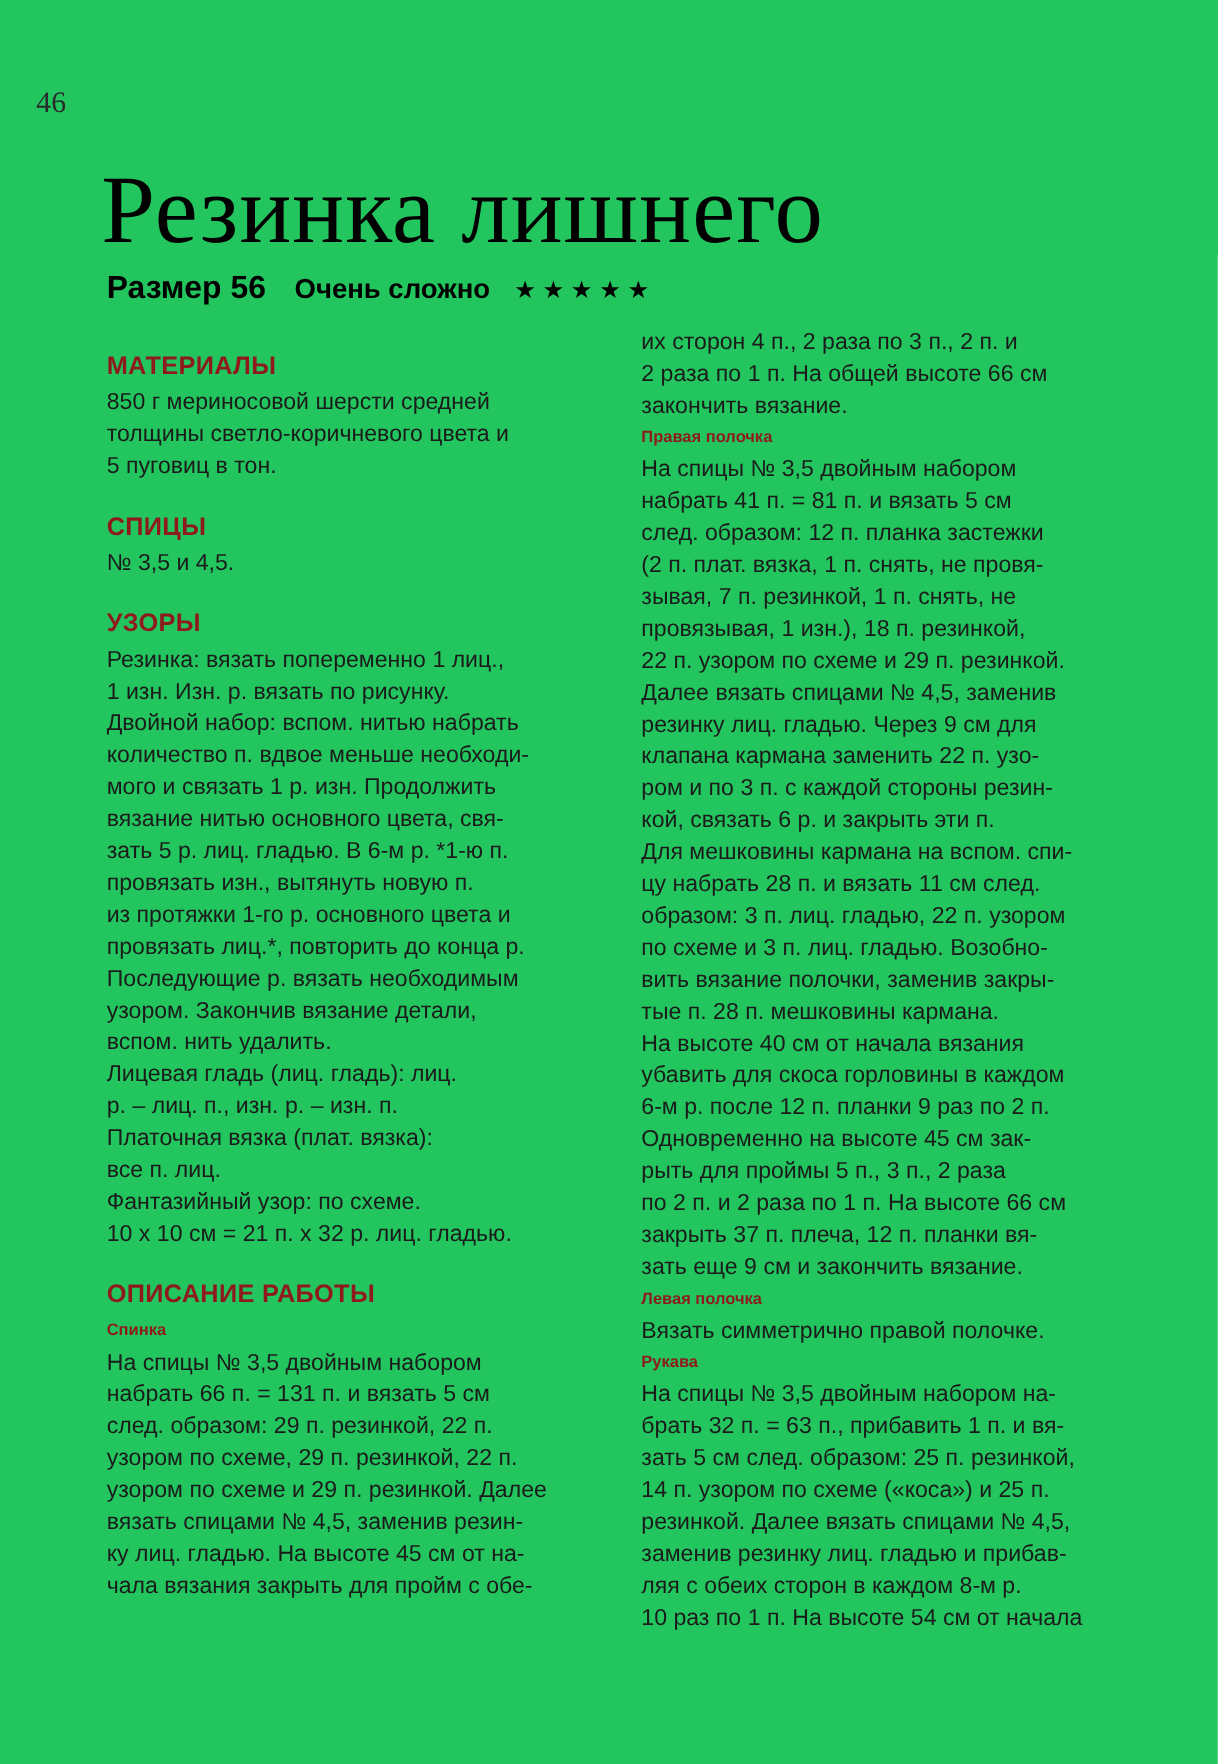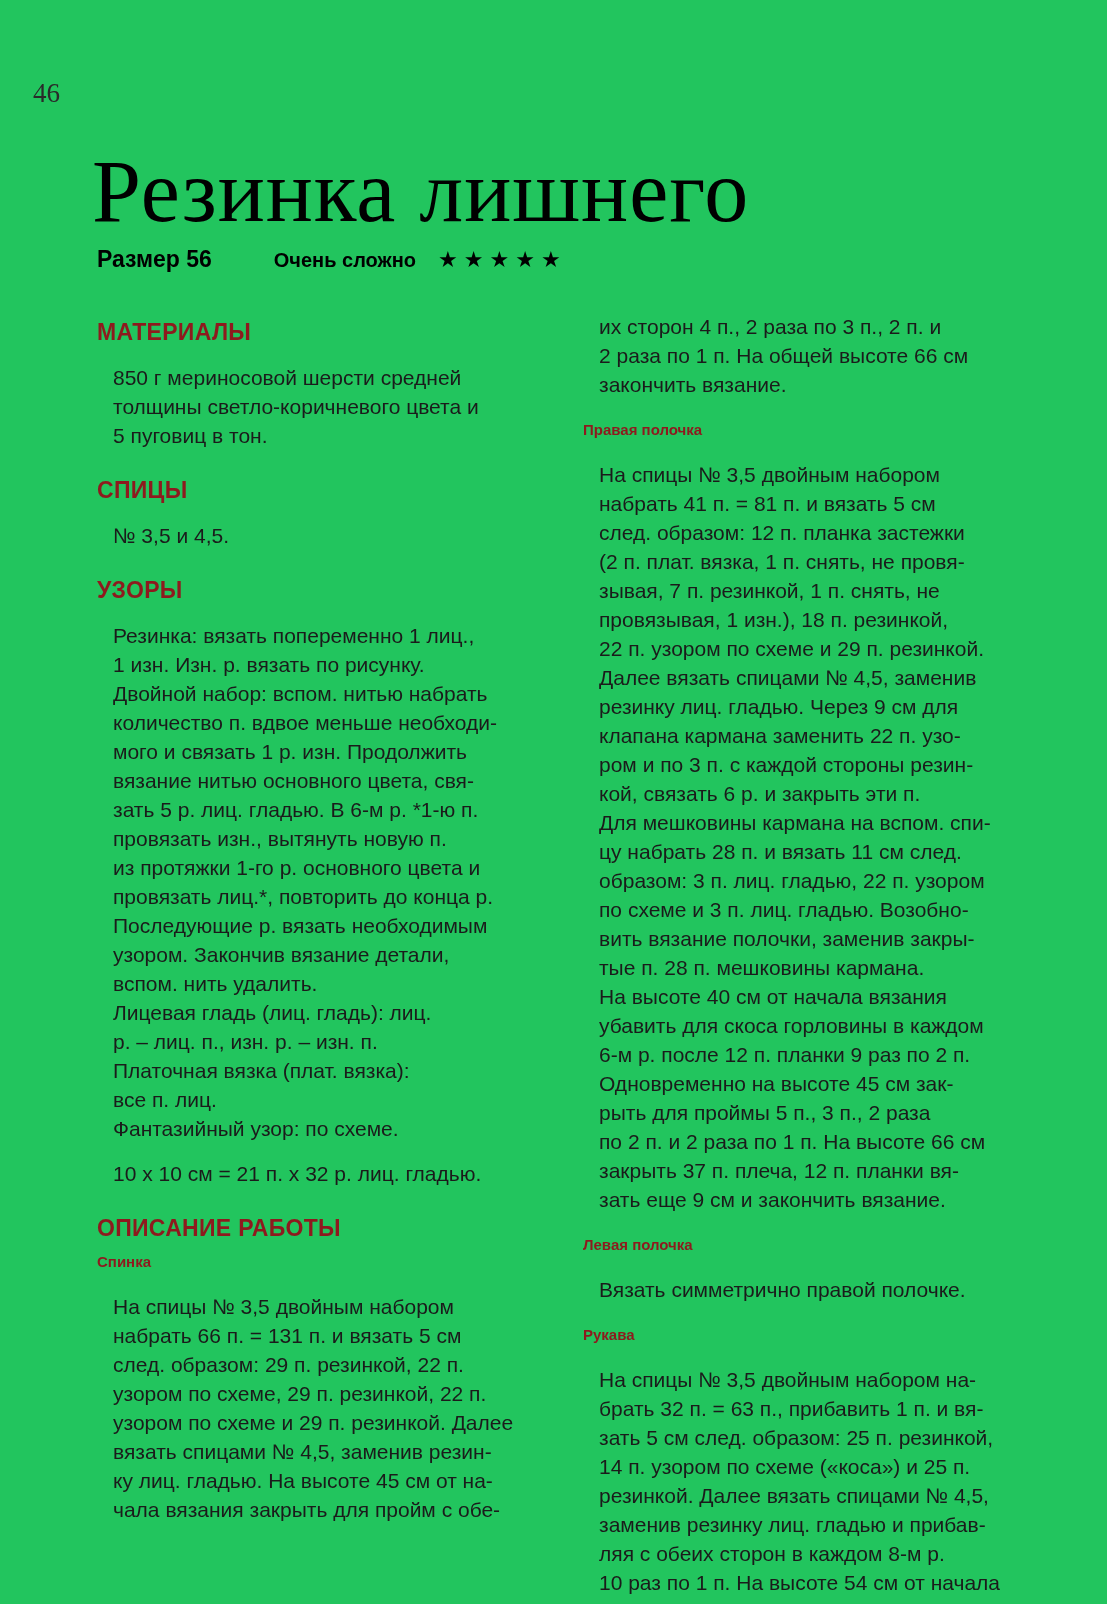--- a/index.html
+++ b/index.html
@@ -23,22 +23,22 @@
     position:absolute; left:92px; top:148px;
     font-family:"Liberation Serif", serif;
     font-weight:400; font-size:88px; line-height:1;
     letter-spacing:1px; color:#000000; white-space:nowrap;
   }
 
   .meta-row {
     position:absolute; left:97px; top:246px;
     display:flex; align-items:baseline; white-space:nowrap;
   }
-  .meta-row .size { font-weight:bold; font-size:23px; color:#000; }
-  .meta-row .difficulty { font-weight:bold; font-size:20px; color:#000; margin-left:62px; }
+  .meta-row .size { font-weight:bold; font-size:29px; color:#000; }
+  .meta-row .difficulty { font-weight:bold; font-size:25px; color:#000; margin-left:26px; }
   .meta-row .stars { font-size:22px; color:#000; margin-left:22px; letter-spacing:6px; }
 
   .col {
     position:absolute; width:492px;
     font-size:21px; line-height:29px; color:#1b1b1b;
   }
   .col-left  { left:97px;  top:306px; }
   .col-right { left:583px; top:296px; }
 
   .col h2 {
@@ -47,21 +47,21 @@
   }
   .col h2:first-child { margin-top:12px; }
 
   .col h3 {
     font-size:15px; font-weight:bold; color:#8e1a1e;
     line-height:29px; margin:0;
   }
 
   .col p {
     white-space:pre-line;
-    margin:16px;
+    margin:0;
   }
 </style>
 </head>
 <body>
 
 <div class="page">
 
   <div class="page-number">46</div>
 
   <h1 class="title">Резинка лишнего</h1>

